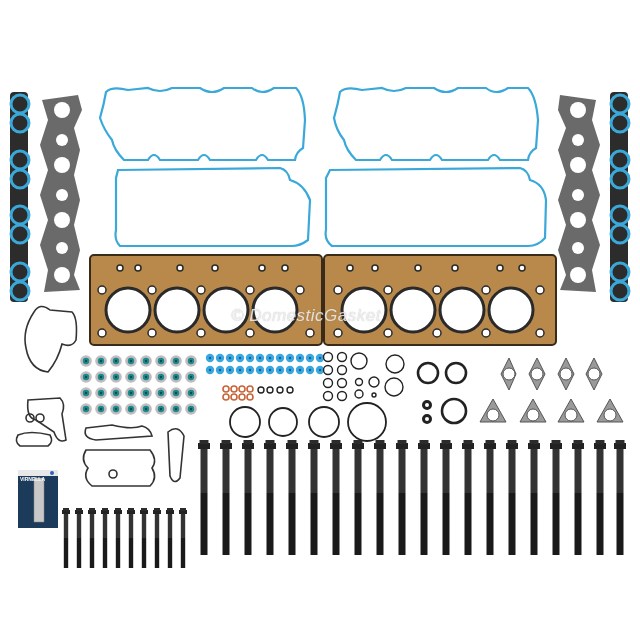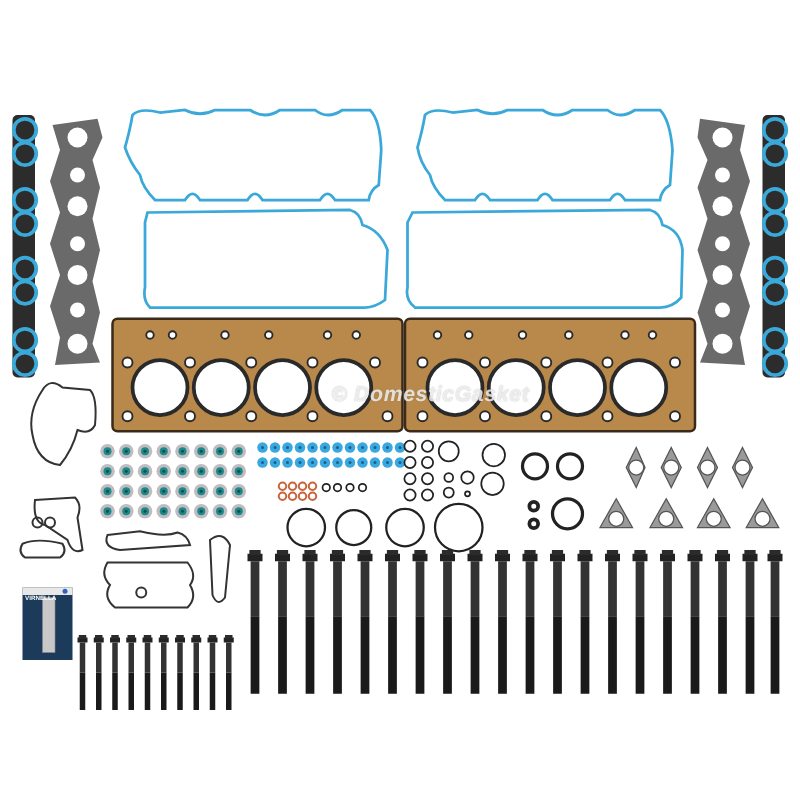--- a/index.html
+++ b/index.html
@@ -1,18 +1,18 @@
 <!DOCTYPE html>
 <html><head>
 <meta charset="utf-8">
 <style>
   html,body{margin:0;padding:0;background:#ffffff;}
   body{width:640px;height:640px;overflow:hidden;position:relative;font-family:"Liberation Sans",sans-serif;}
   #stage{position:absolute;left:0;top:0;width:640px;height:640px;}
-  .watermark{position:absolute;left:265px;top:306px;font-family:"Liberation Sans",sans-serif;font-size:17px;font-style:italic;font-weight:bold;color:rgba(255,255,255,0.75);letter-spacing:0.5px;text-shadow:0 0 1px rgba(120,120,120,0.6);pointer-events:none;white-space:nowrap;}
+  .watermark{position:absolute;left:231px;top:306px;font-family:"Liberation Sans",sans-serif;font-size:17px;font-style:italic;font-weight:normal;color:rgba(255,255,255,0.75);letter-spacing:0.5px;text-shadow:0 0 1px rgba(120,120,120,0.6);pointer-events:none;white-space:nowrap;}
   .tube-label{position:absolute;left:20px;top:476px;width:40px;font-size:5px;color:#fff;line-height:6px;font-weight:bold;pointer-events:none;}
 </style>
 </head>
 <body>
 
 <div id="stage">
 <svg width="640" height="640" viewBox="0 0 640 640" xmlns="http://www.w3.org/2000/svg">
   <defs>
     <g id="bolt-long">
       <rect x="-6" y="0" width="12" height="6" fill="#222"></rect>

